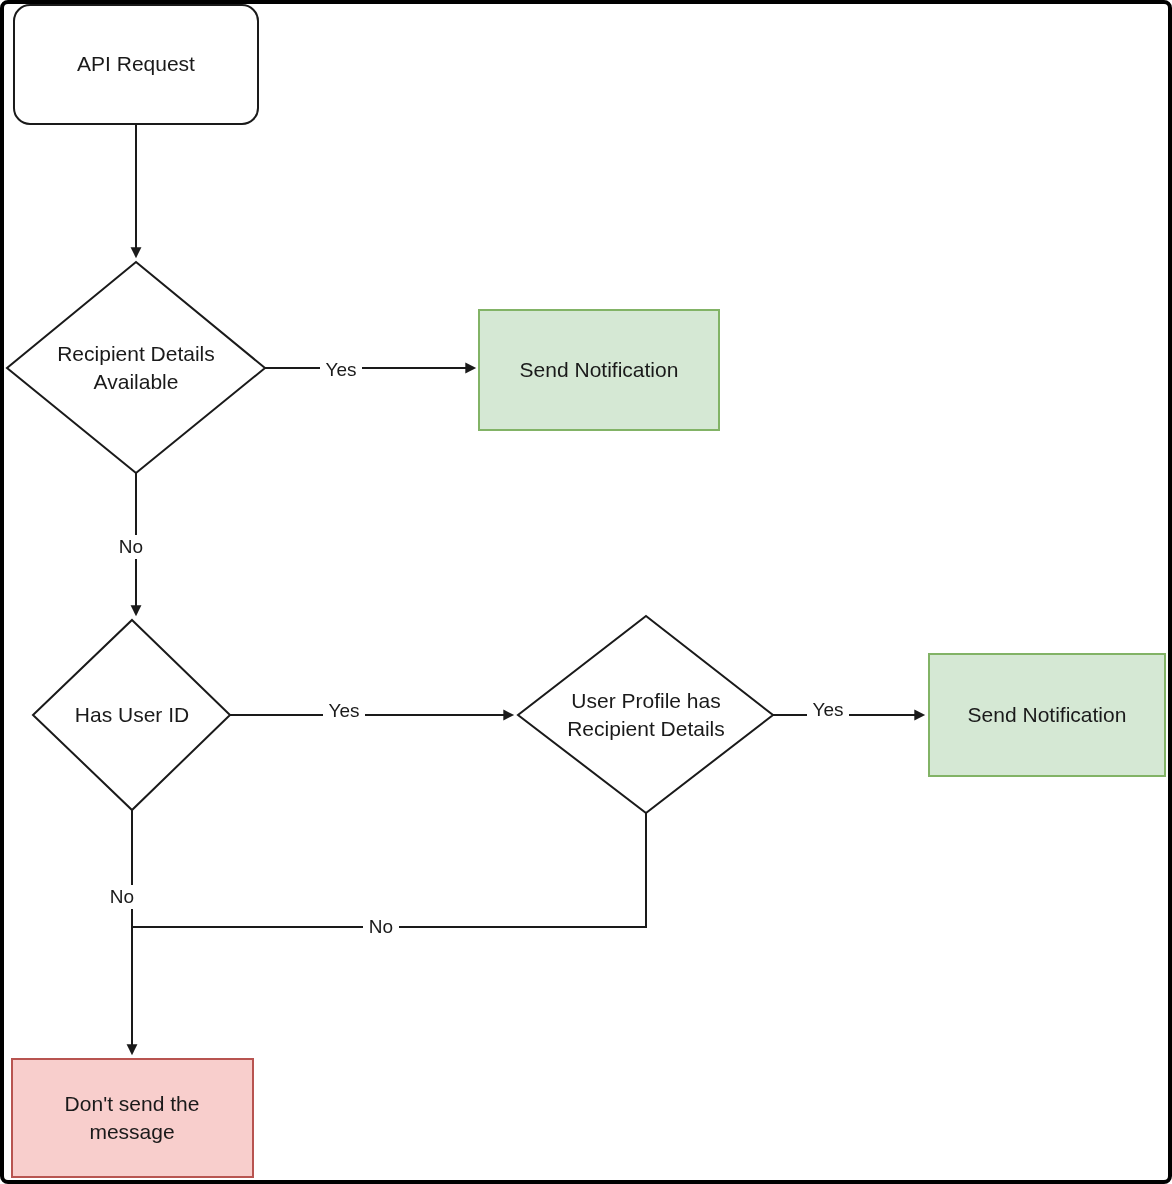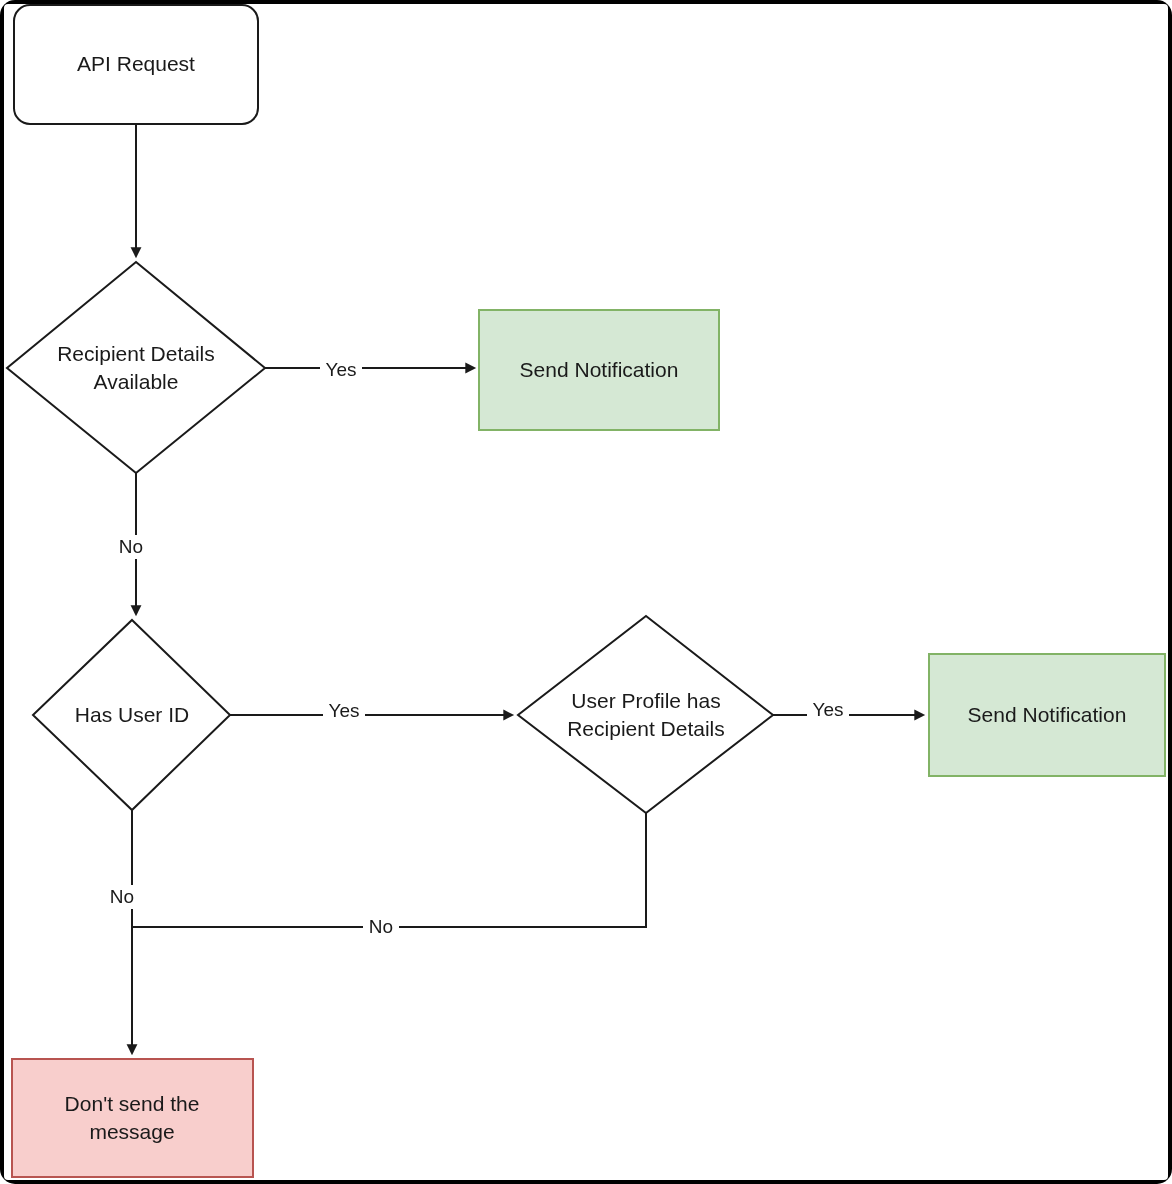--- a/index.html
+++ b/index.html
@@ -2,21 +2,20 @@
 <html><head>
 <meta charset="utf-8">
 <style>
   html, body { margin: 0; padding: 0; background: #ffffff; }
   .stage {
     position: relative;
     width: 1172px;
     height: 1184px;
     background: #ffffff;
     overflow: hidden;
-    border-radius: 15px;
   }
   svg { display: block; }
   text {
     font-family: "Liberation Sans", sans-serif;
     text-anchor: middle;
   }
   .node-label { font-size: 21px; }
   .edge-label { font-size: 19px; }
   .shape { stroke-width: 2; }
   .edge { fill: none; stroke-width: 2; }

